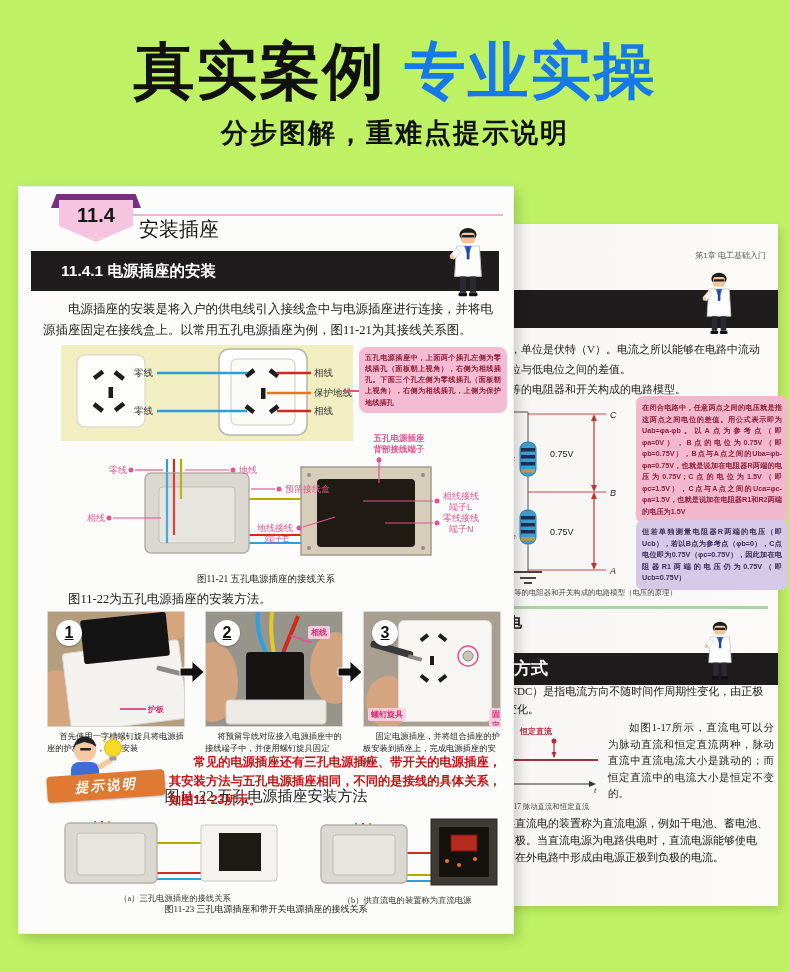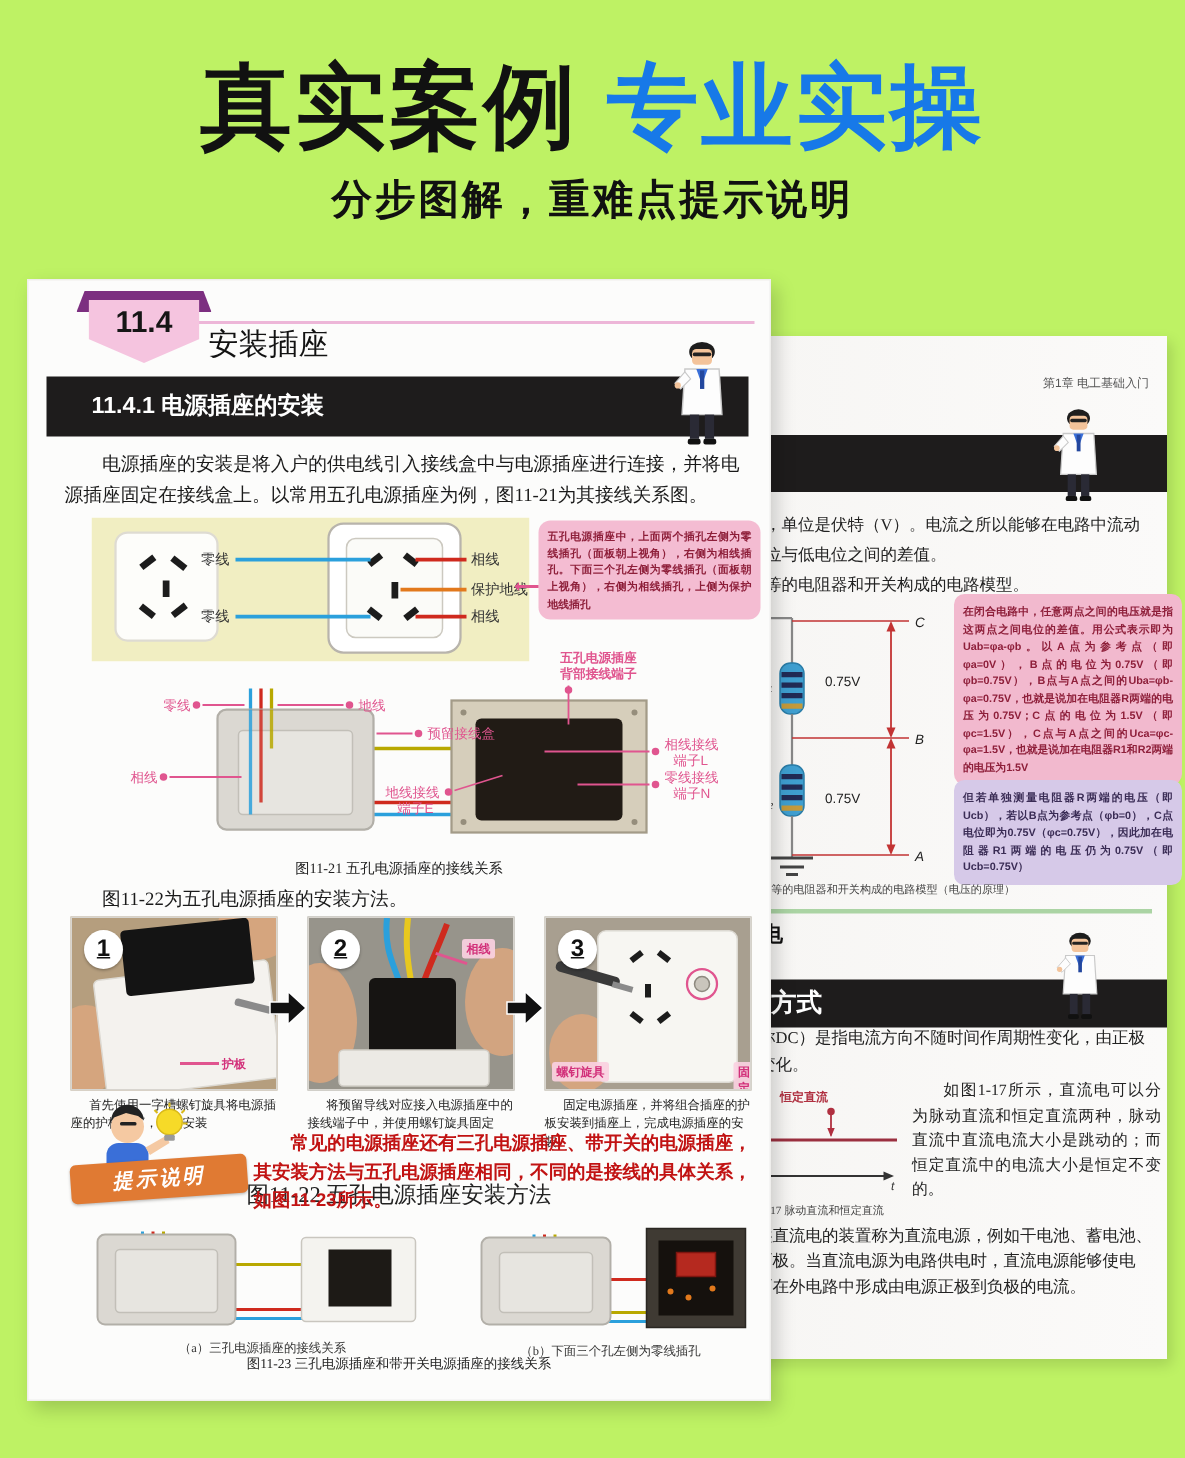--- a/index.html
+++ b/index.html
@@ -410,16 +410,16 @@
       <rect x="290" y="10" width="86" height="58" rx="5" fill="#dbd8d2" stroke="#b2afa8" stroke-width="1.3"></rect>
       <rect x="302" y="20" width="62" height="40" rx="3" fill="#e7e5e0" stroke="#c2bfb8"></rect>
       <rect x="400" y="4" width="66" height="66" fill="#3f3a33" stroke="#2a2722"></rect>
       <rect x="408" y="12" width="50" height="50" fill="#15110d"></rect>
       <rect x="420" y="20" width="26" height="16" fill="#b5291f" stroke="#7d150f"></rect>
       <circle cx="416" cy="46" r="2" fill="#e2791c"></circle>
         <circle cx="428" cy="50" r="2" fill="#e2791c"></circle>
       <circle cx="444" cy="44" r="2" fill="#e2791c"></circle>
     </svg>
     <div class="capa" style="left:46px;top:706px;width:220px;text-align:center;">（a）三孔电源插座的接线关系</div>
-    <div class="capa" style="left:288px;top:708px;width:200px;text-align:center;">（b）下面三个孔左侧为零线插孔</div>
+    <div class="capa" style="left:288px;top:708px;width:200px;text-align:center;">（b）供直流电的装置称为直流电源</div>
     <div class="figcap cap23">图11-23  三孔电源插座和带开关电源插座的接线关系</div>
   </div>
 </div>
 
 </body></html>

